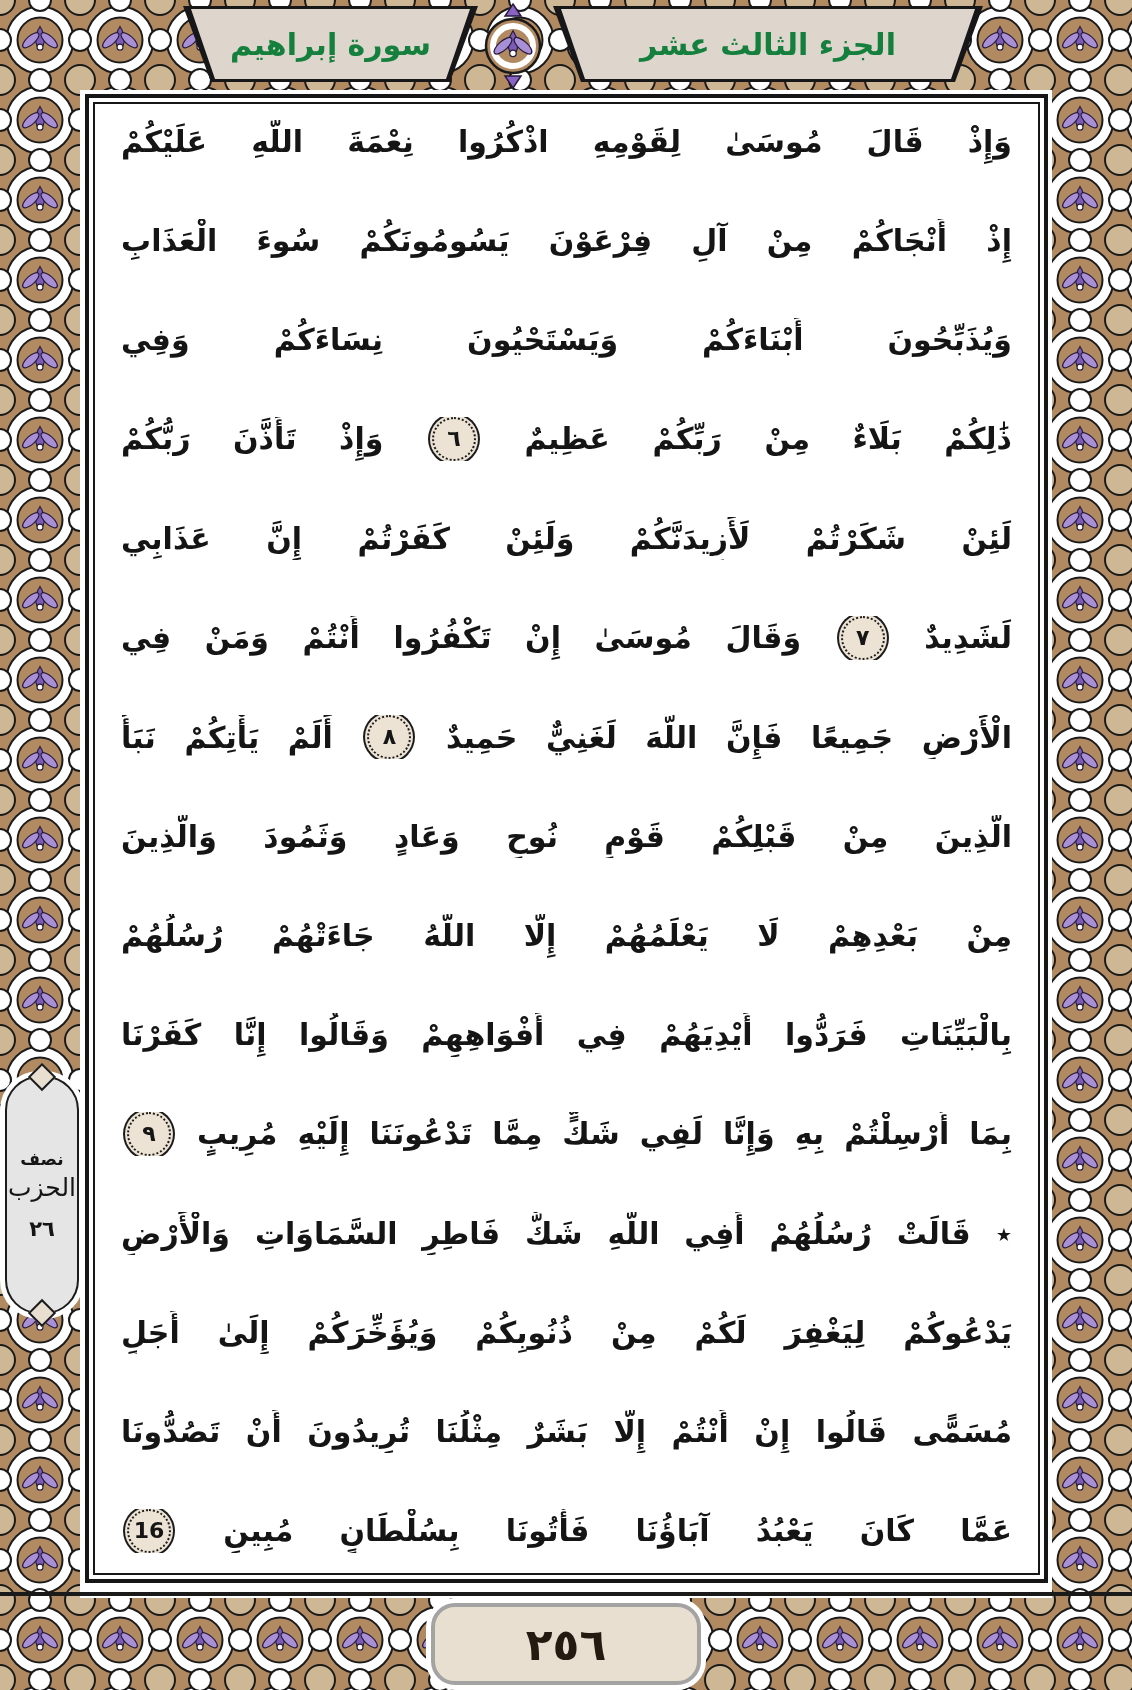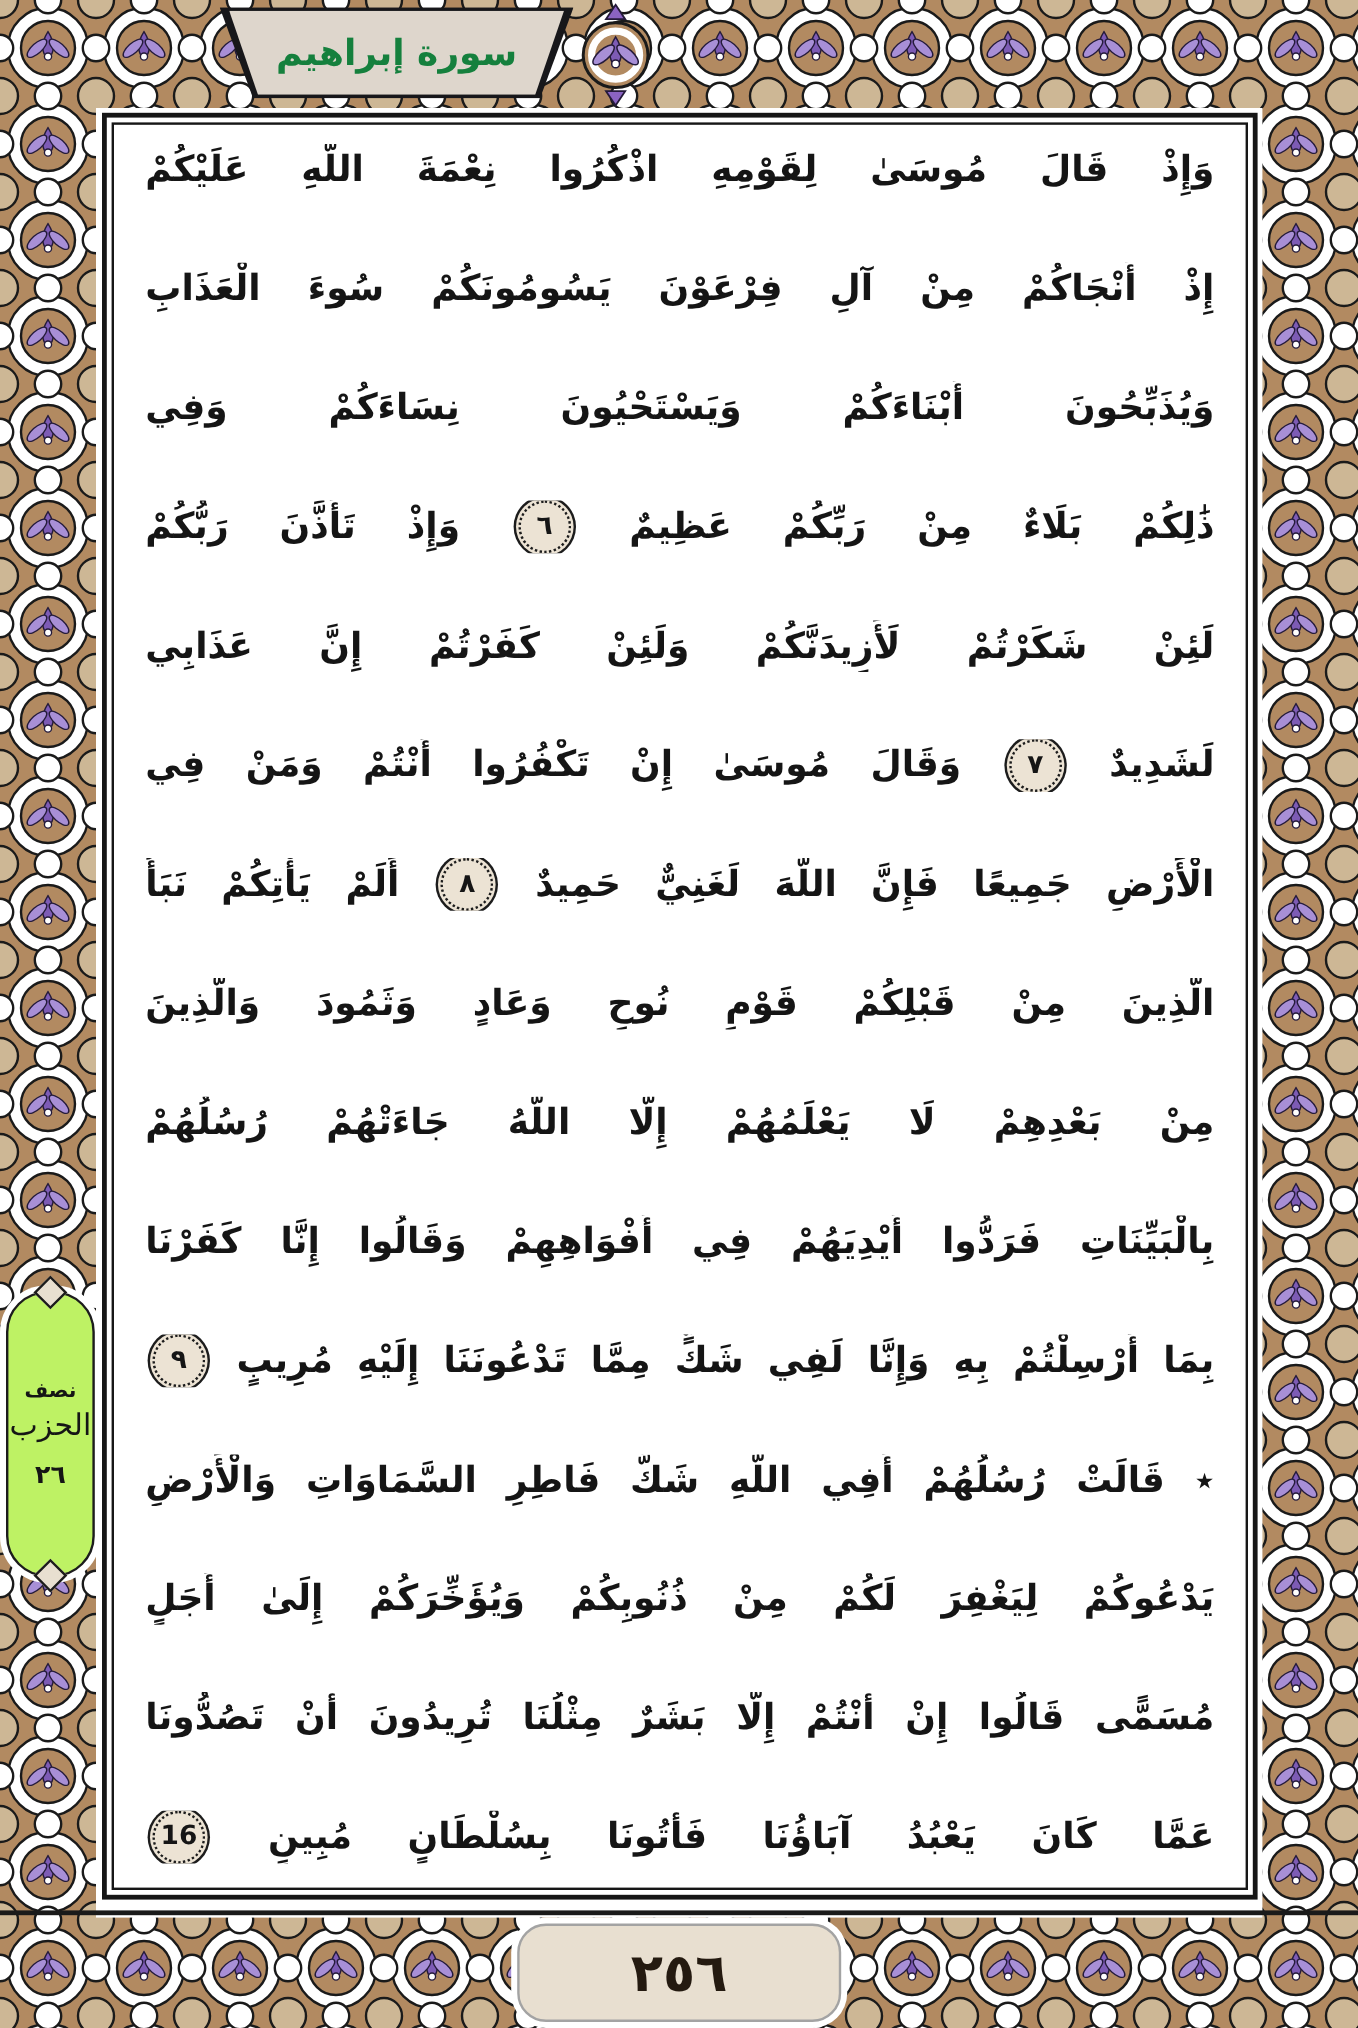--- a/index.html
+++ b/index.html
@@ -53,38 +53,38 @@
     content:"";position:absolute;left:50%;width:10px;height:14px;background:#8a63c2;
     clip-path:polygon(50% 0,100% 50%,50% 100%,0 50%);transform:translateX(-50%);
   }
   .ayah-marker::before{top:-16px;}
   .ayah-marker::after{bottom:-16px;}
   .ayah-num{font-size:22px;font-weight:bold;line-height:1;}
 
   
   .hizb{
     position:absolute;left:5px;top:1076px;width:74px;height:238px;z-index:3;
-    background:#bef264;border:2.5px solid #1c1c1c;border-radius:34px;box-sizing:border-box;
+    background:#e5e5e5;border:2.5px solid #1c1c1c;border-radius:34px;box-sizing:border-box;
     box-shadow:0 0 0 5px #ffffff;
     display:flex;flex-direction:column;align-items:center;justify-content:center;gap:4px;
   }
   .hizb::before,.hizb::after{
     content:"";position:absolute;left:50%;width:16px;height:16px;background:#e8dfd0;
     border:2px solid #1c1c1c;transform:translateX(-50%) rotate(45deg);
   }
   .hizb::before{top:-11px;}
   .hizb::after{bottom:-11px;}
   .hizb .small{font-size:17px;font-weight:bold;}
   .hizb .big{font-size:25px;font-weight:normal;}
   .hizb .num{font-size:21px;font-weight:bold;margin-top:11px;}
 
   
   .pagenum{
     position:absolute;left:431px;top:1603px;width:270px;height:82px;z-index:3;
-    background:#e8dfd0;border:2px solid #a3a3a3;border-radius:24px;box-sizing:border-box;
+    background:#e8dfd0;border:4px solid #a3a3a3;border-radius:24px;box-sizing:border-box;
     box-shadow:0 0 0 5px #ffffff;
     display:flex;align-items:center;justify-content:center;
   }
   .pagenum span{font-size:44px;font-weight:bold;color:#241a10;}
 </style>
 </head>
 <body>
 
 <div class="page">
 
@@ -116,20 +116,25 @@
 
     <rect x="1052" y="0" width="80" height="1690" fill="url(#arabesque)"></rect>
 
     <rect x="0" y="0" width="1132" height="90" fill="url(#arabesque)"></rect>
 
     <rect x="0" y="1598" width="1132" height="92" fill="url(#arabesque)"></rect>
     <rect x="0" y="1592" width="1132" height="4" fill="#1a1a1a"></rect>
   </svg>
 
   <div class="top-band">
+    <div class="panel panel-juz">
+      <div class="shape"></div>
+      <div class="fill"></div>
+      <div class="label">الجزء الثالث عشر</div>
+    </div>
     <div class="panel panel-surah">
       <div class="shape"></div>
       <div class="fill"></div>
       <div class="label">سورة إبراهيم</div>
     </div>
     <svg class="center-motif" width="64" height="88" viewBox="0 0 64 88" aria-hidden="true">
       <circle cx="32" cy="44" r="27" fill="#b28a61" stroke="#1a1a1a" stroke-width="2.5"></circle>
       <circle cx="32" cy="44" r="20" fill="none" stroke="#ffffff" stroke-width="6"></circle>
       <use href="#flower" transform="translate(32,50) scale(1.25)"></use>
       <path d="M32,2 L40,14 L24,14 Z" fill="#8a63c2" stroke="#241a3a" stroke-width="1.5"></path>

